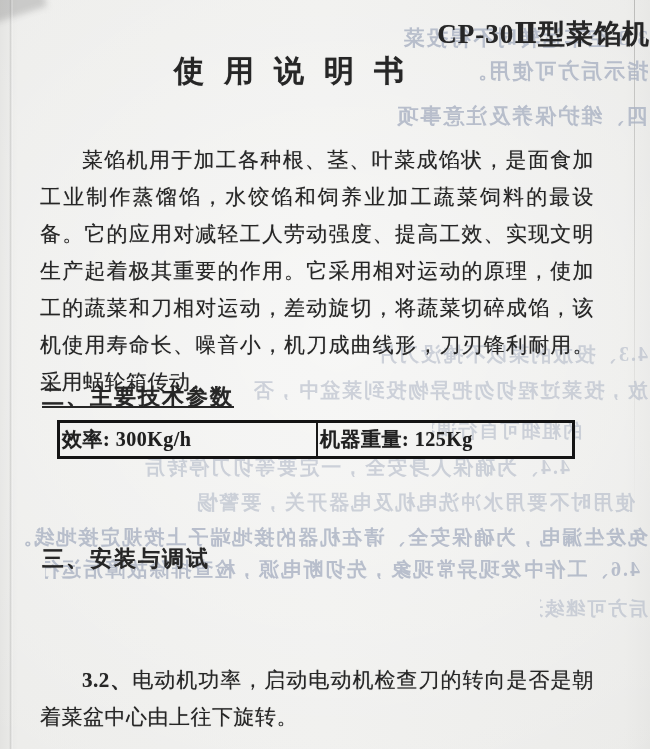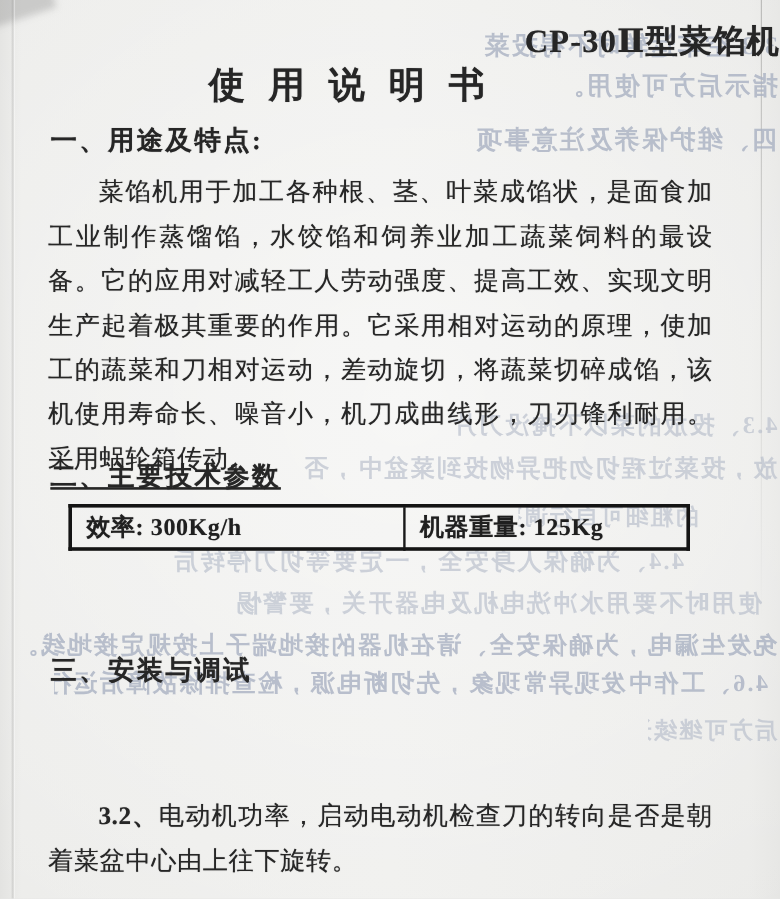--- a/index.html
+++ b/index.html
@@ -30,21 +30,21 @@
     font-size:27px;font-weight:700;letter-spacing:1px;}
   .doc-subtitle{top:51px;left:0;width:578px;text-align:center;
     font-size:30px;font-weight:600;letter-spacing:20px;text-indent:20px;}
   .sec-heading{font-size:22px;font-weight:600;letter-spacing:2px;}
   #h1{top:102px;left:42px;}
   #para1{top:142px;left:40px;width:554px;font-size:21px;line-height:37px;
     text-align:justify;text-indent:2em;letter-spacing:.5px;}
   #h2{top:382px;left:42px;text-decoration:underline;}
   #spec-table{position:absolute;top:420px;left:57px;width:518px;z-index:2;
     border-collapse:collapse;table-layout:fixed;}
-  #spec-table td{border:2px solid #191919;height:31px;padding:1px 12px;
+  #spec-table td{border:2px solid #191919;height:31px;padding:1px 2px;
     font-size:20px;font-weight:700;letter-spacing:.5px;color:#1f1f1f;
     text-shadow:0 0 .7px rgba(45,45,45,.5);}
   #spec-table{border:3px solid #141414;}
   #spec-table .c0{width:252px;}
   #h3{top:544px;left:42px;}
   .numpara{font-size:21px;line-height:37px;text-align:justify;
     text-indent:2em;letter-spacing:.5px;width:554px;left:40px;}
   #para31{top:588px;}
   #para32{top:662px;}
   .item-num{font-weight:700;}
@@ -66,21 +66,20 @@
   <div class="ghost" style="top:418px;left:432px;width:150px;font-size:19px;">的粗细可自行调整</div>
   <div class="ghost" style="top:454px;left:100px;width:470px;font-size:20px;">4.4、为确保人身安全，一定要等切刀停转后</div>
   <div class="ghost" style="top:489px;left:120px;width:515px;font-size:20px;">使用时不要用水冲洗电机及电器开关，要警惕</div>
   <div class="ghost strong" style="top:524px;left:15px;width:633px;font-size:20px;">免发生漏电，为确保安全、请在机器的接地端子上按规定接地线。</div>
   <div class="ghost strong" style="top:556px;left:45px;width:595px;font-size:20px;">4.6、工作中发现异常现象，先切断电源，检查排除故障后运行</div>
   <div class="ghost" style="top:596px;left:540px;width:108px;font-size:19px;">后方可继续运行。</div>
 
   <div class="ink doc-title">CP-30Ⅱ型菜馅机</div>
   <div class="ink doc-subtitle">使用说明书</div>
 
-  <div class="ink sec-heading" id="h1">一、用途及特点:</div>
   <div class="ink" id="para1">菜馅机用于加工各种根、茎、叶菜成馅状，是面食加工业制作蒸馏馅，水饺馅和饲养业加工蔬菜饲料的最设备。它的应用对减轻工人劳动强度、提高工效、实现文明生产起着极其重要的作用。它采用相对运动的原理，使加工的蔬菜和刀相对运动，差动旋切，将蔬菜切碎成馅，该机使用寿命长、噪音小，机刀成曲线形，刀刃锋利耐用。采用蜗轮箱传动。</div>
 
   <div class="ink sec-heading" id="h2">二、主要技术参数</div>
 
   <table id="spec-table">
     <tbody>
       <tr>
         <td class="c0"><span>效率:</span> <span>300Kg/h</span></td>
         <td><span>机器重量:</span> <span>125Kg</span></td>
       </tr>

